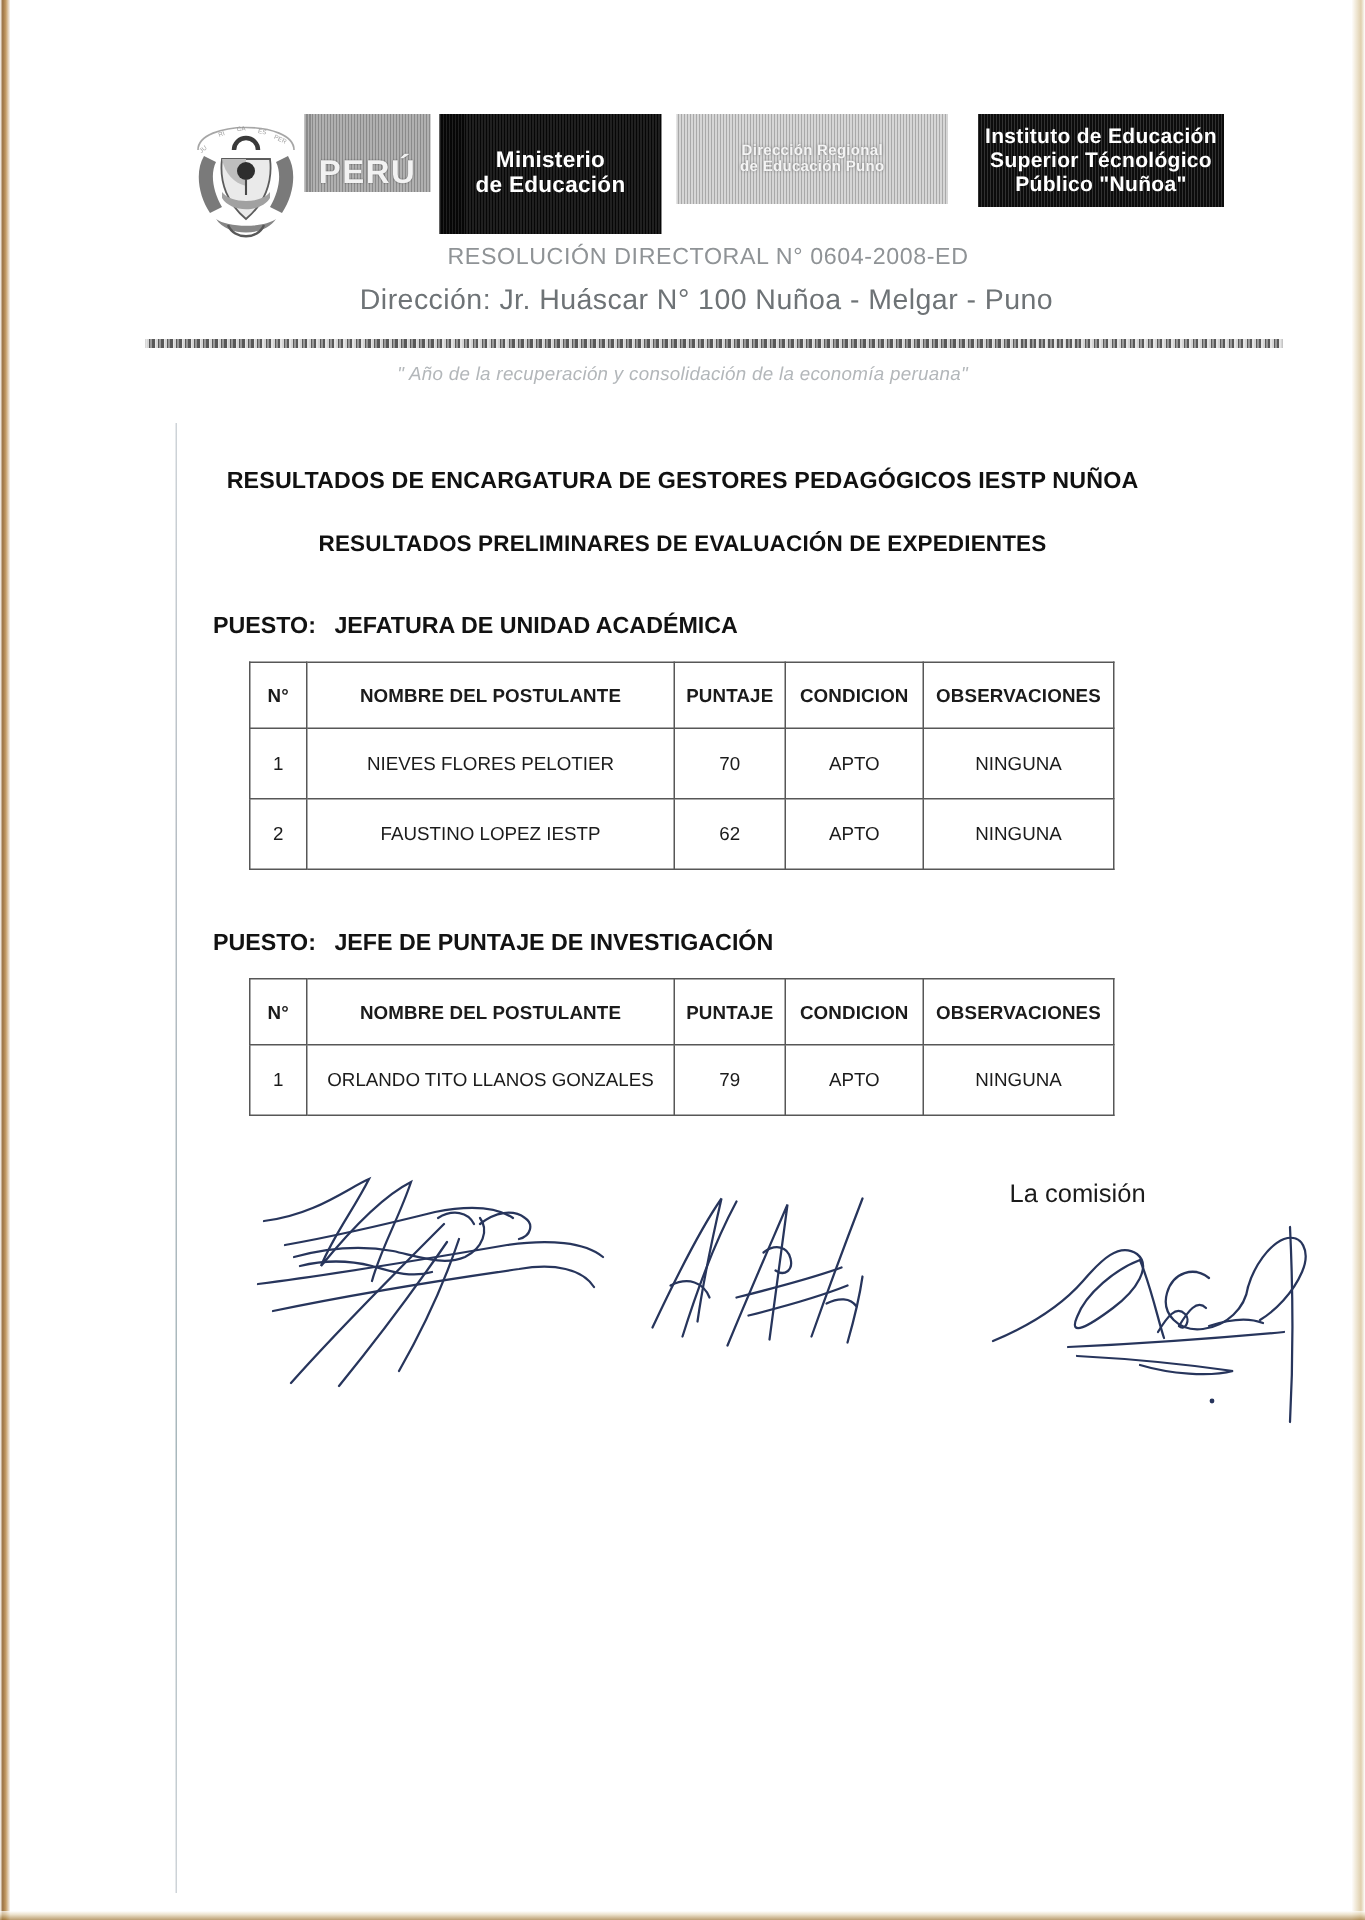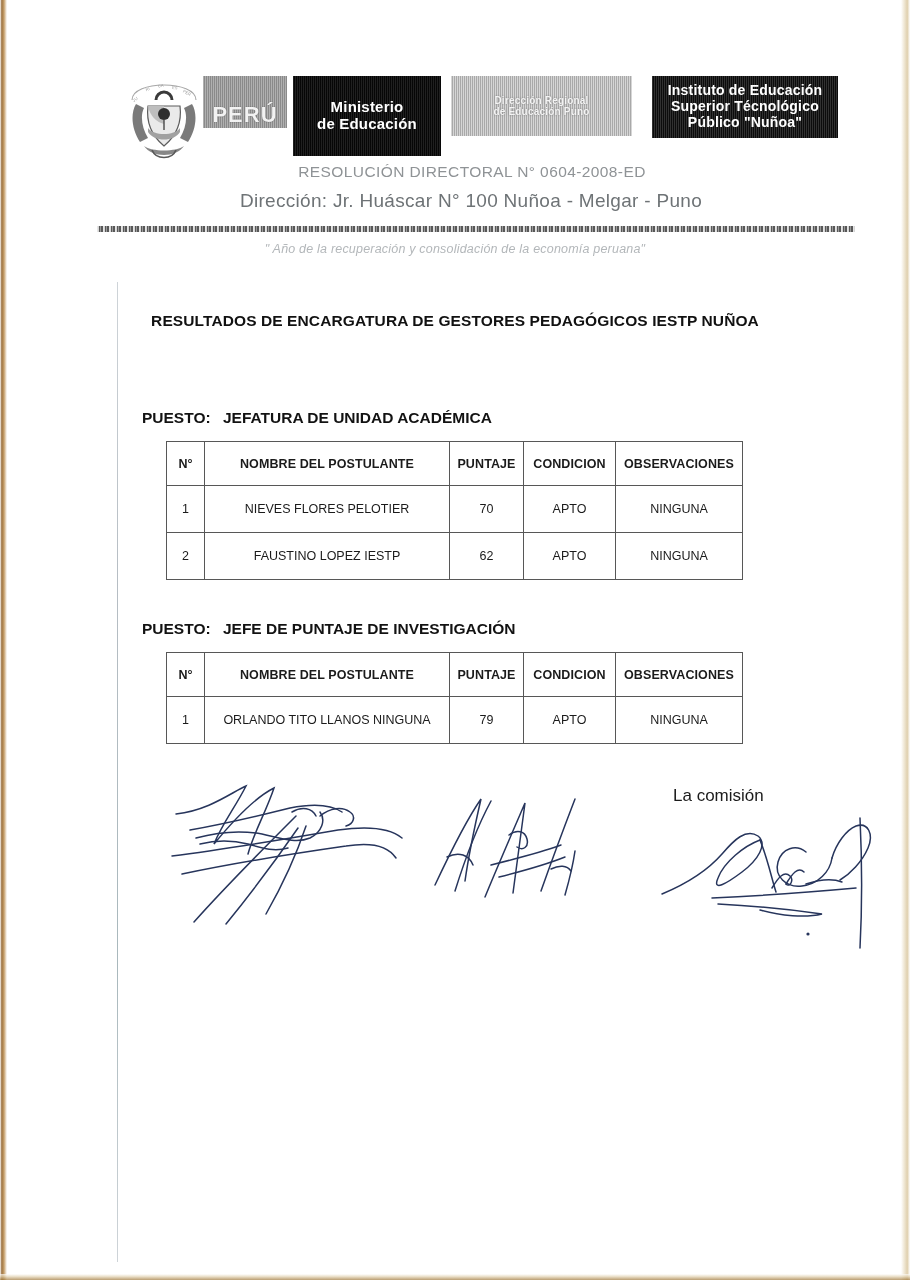--- a/index.html
+++ b/index.html
@@ -108,21 +108,21 @@
     width: 181px;
     height: 60px;
     font-size: 10px;
     background-color: #c0c0c0;
     background-image: repeating-linear-gradient(90deg, rgba(255,255,255,.35) 0 1px, rgba(0,0,0,.12) 1px 2px);
     color: #f4f4f4;
     text-shadow: 0 0 2px rgba(120,120,120,.9);
     margin-left: 4px;
   }
   .banner-iestp {
-    width: 186px;
+    width: 164px;
     height: 62px;
     font-size: 14px;
     background-color: #1a1a1a;
     background-image: repeating-linear-gradient(90deg, rgba(255,255,255,.10) 0 1px, rgba(0,0,0,.55) 1px 2px);
     margin-left: 14px;
   }
   .res-line {
     position: absolute;
     left: 0; top: 163px;
     width: 910px;
@@ -295,20 +295,21 @@
       </div>
     </div>
 
     <div class="res-line">RESOLUCIÓN DIRECTORAL N° 0604-2008-ED</div>
     <div class="dir-line">Dirección: Jr. Huáscar N° 100 Nuñoa - Melgar - Puno</div>
     <div class="rule-dashed"></div>
     <div class="motto">" Año de la recuperación y consolidación de la economía peruana"</div>
   </div>
 
   <div class="doc-title doc-title-1">RESULTADOS DE ENCARGATURA DE GESTORES PEDAGÓGICOS IESTP NUÑOA</div>
+  <div class="doc-title doc-title-2">RESULTADOS PRELIMINARES DE EVALUACIÓN DE EXPEDIENTES</div>
 
   <div class="section section-1">
     <div class="puesto">
       <span class="label">PUESTO:</span>
       <span>JEFATURA DE UNIDAD ACADÉMICA</span>
     </div>
     <table class="results">
       <colgroup>
         <col class="col-num">
           <col class="col-name">
@@ -362,21 +363,21 @@
           <th>N°</th>
           <th class="th-name">NOMBRE DEL POSTULANTE</th>
           <th>PUNTAJE</th>
           <th>CONDICION</th>
           <th>OBSERVACIONES</th>
         </tr>
       </thead>
       <tbody>
         <tr>
           <td class="cell-num">1</td>
-          <td class="cell-name">ORLANDO TITO LLANOS NINGUNA</td>
+          <td class="cell-name">ORLANDO TITO LLANOS GONZALES</td>
           <td>79</td>
           <td>APTO</td>
           <td>NINGUNA</td>
         </tr>
       </tbody>
     </table>
   </div>
 
   <div class="comision-label">La comisión</div>
 

